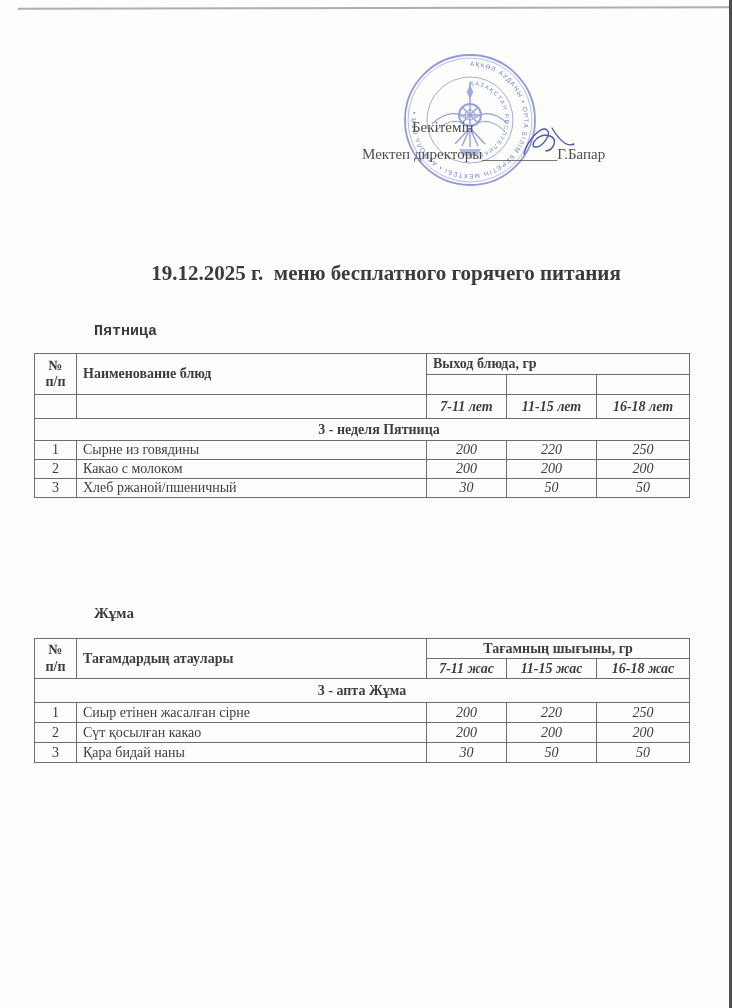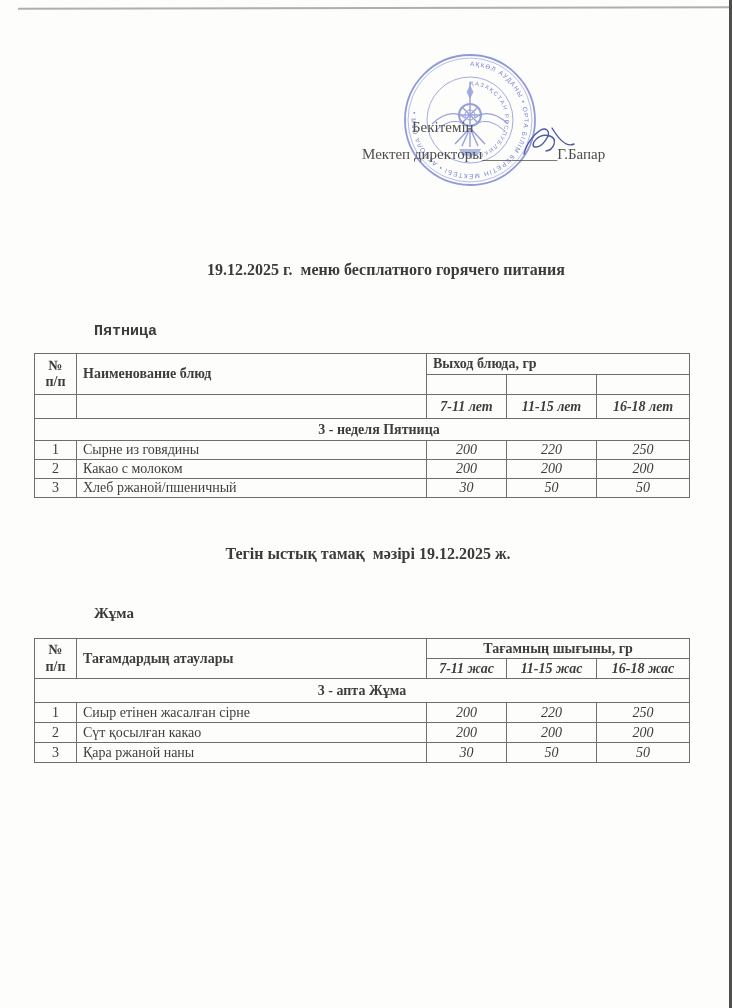--- a/index.html
+++ b/index.html
@@ -14,21 +14,21 @@
   .scan-right{position:absolute;top:0;right:0;width:3px;height:1008px;background:#4f4f4f;}
   
   .stamp{position:absolute;left:402px;top:52px;width:136px;height:136px;z-index:1;opacity:.85;}
   .ring-text{font-family:"Liberation Sans","DejaVu Sans",sans-serif;font-size:6.4px;letter-spacing:1.1px;fill:#5d6cc6;}
   .ring-text-inner{font-family:"Liberation Sans","DejaVu Sans",sans-serif;font-size:5.8px;letter-spacing:1.4px;fill:#6674cc;}
   
   .approve-label{position:absolute;left:412px;top:119px;font-size:15px;color:#4e4e4c;z-index:2;}
   .director-line{position:absolute;left:362px;top:146px;font-size:15px;color:#4e4e4c;z-index:2;white-space:pre;}
   .signature{position:absolute;left:516px;top:120px;width:62px;height:42px;z-index:3;}
   
-  .doc-title{position:absolute;text-align:center;font-weight:bold;font-size:16px;color:#3b3b39;white-space:pre;}
+  .doc-title{position:absolute;text-align:center;font-weight:bold;font-size:21px;color:#3b3b39;white-space:pre;}
   .title-ru{left:40px;right:0;top:261px;}
   .title-kk{left:4px;right:0;top:545px;}
   .day-label{position:absolute;left:94px;font-weight:bold;font-size:15px;color:#3b3b39;}
   .day-ru{top:323px;font-family:Liberation Mono, monospace;}
   .day-kk{top:605px;}
   
   table.menu{position:absolute;left:34px;width:655px;border-collapse:collapse;table-layout:fixed;}
   .table-ru{top:353px;}
   .table-kk{top:638px;}
   table.menu td{border:1px solid #6e6e6c;padding:0 6px;font-size:14px;color:#3d3d3b;overflow:hidden;white-space:nowrap;vertical-align:middle;}
@@ -149,21 +149,20 @@
       <tr class="data-ru">
         <td class="rnum">3</td>
         <td>Хлеб ржаной/пшеничный</td>
         <td class="num">30</td>
         <td class="num">50</td>
         <td class="num">50</td>
       </tr>
     </tbody>
   </table>
 
-  <div class="doc-title title-kk">Тегін ыстық тамақ  мәзірі 19.12.2025 ж.</div>
   <div class="day-label day-kk">Жұма</div>
 
   <table class="menu table-kk">
     <colgroup>
         <col style="width:42px">
         <col style="width:350px">
         <col style="width:80px">
         <col style="width:90px">
         <col style="width:93px">
       </colgroup>
@@ -193,21 +192,21 @@
       </tr>
       <tr class="data-kk">
         <td class="rnum">2</td>
         <td>Сүт қосылған какао</td>
         <td class="num">200</td>
         <td class="num">200</td>
         <td class="num">200</td>
       </tr>
       <tr class="data-kk">
         <td class="rnum">3</td>
-        <td>Қара ржаной наны</td>
+        <td>Қара бидай наны</td>
         <td class="num">30</td>
         <td class="num">50</td>
         <td class="num">50</td>
       </tr>
     </tbody>
   </table>
 
 </div>
 
 </body></html>

